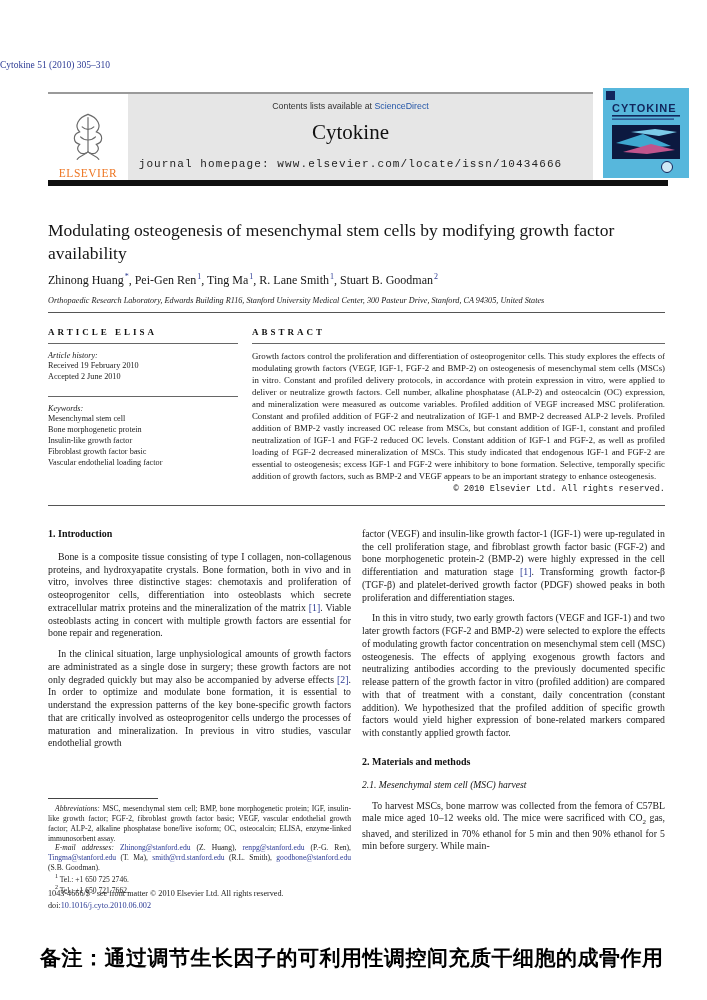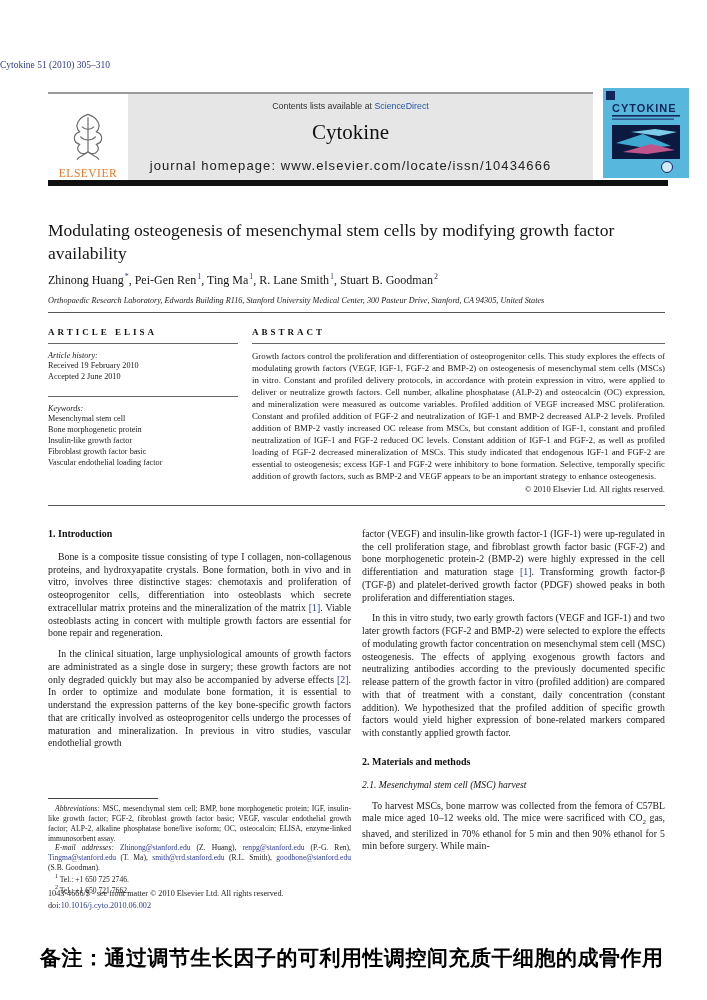--- a/index.html
+++ b/index.html
@@ -14,21 +14,21 @@
   .banner{position:absolute;left:48px;top:92px;width:545px;height:88px;
     background:#e6e6e6;border-top:2px solid #9a9a9a;border-bottom:1px solid #bbb;}
   .logo-box{position:absolute;left:0;top:0;width:80px;height:85px;background:#fff;
     display:flex;flex-direction:column;align-items:center;justify-content:flex-end;padding-bottom:2px;}
   .elsevier-label{font-size:11.5px;color:#ee7623;letter-spacing:.5px;margin-top:1px;}
   .banner-center{margin-left:60px;text-align:center;padding-top:7px;}
   .contents-line{font-family:"Liberation Sans",sans-serif;font-size:8.8px;color:#333;}
   .link{color:#2b3a94;text-decoration:none;cursor:pointer;}
   .sciencedirect{color:#2456a8;}
   .journal-title{font-size:21px;color:#111;margin-top:9px;}
-  .homepage-line{font-family:Liberation Sans, sans-serif;font-size:13px;letter-spacing:1.1px;
+  .homepage-line{font-family:Liberation Mono, monospace;font-size:11px;letter-spacing:1.1px;
     color:#222;margin-top:13px;}
 
   
   .cover{position:absolute;left:603px;top:88px;width:86px;height:90px;}
   
   .black-bar{position:absolute;left:48px;top:180px;width:620px;height:6px;background:#101010;}
 
   
   .art-title{position:absolute;left:48px;top:219px;width:582px;font-size:17.5px;line-height:1.32;color:#151515;}
   .authors{position:absolute;left:48px;top:272px;width:617px;font-size:12px;color:#151515;}
@@ -38,21 +38,21 @@
 
   
   .info-col{position:absolute;left:48px;top:327px;width:190px;}
   .abs-col{position:absolute;left:252px;top:327px;width:413px;}
   .block-heading{font-size:9px;font-weight:bold;letter-spacing:3px;color:#111;}
   .subrule{height:1px;background:#666;margin-top:6px;margin-bottom:7px;}
   .info-label{font-size:8.2px;font-style:italic;color:#222;}
   .info-item{font-size:8.2px;color:#222;line-height:1.35;}
   .info-sep{height:1px;background:#666;margin:14px 0 7px 0;}
   .abs-text{font-size:8.8px;line-height:1.36;text-align:justify;color:#1a1a1a;}
-  .abs-copy{font-size:8.6px;text-align:right;margin-top:2px;color:#1a1a1a;}
+  .abs-copy{font-size:8.6px;text-align:right;margin-top:2px;color:#1a1a1a;font-family:Liberation Mono, monospace;}
 
   
   .col-left{position:absolute;left:48px;top:528px;width:303px;}
   .col-right{position:absolute;left:362px;top:528px;width:303px;}
   .sec-heading{font-size:10px;font-weight:bold;margin-bottom:12px;color:#111;}
   .sec-subheading{font-size:9.6px;font-style:italic;margin:12px 0 10px 0;color:#111;}
   .para{font-size:9.8px;line-height:1.3;text-align:justify;color:#1a1a1a;}
   .para.indent{text-indent:10px;}
   .para + .para{margin-top:8px;}
   .ref{color:#2b3a94;}

